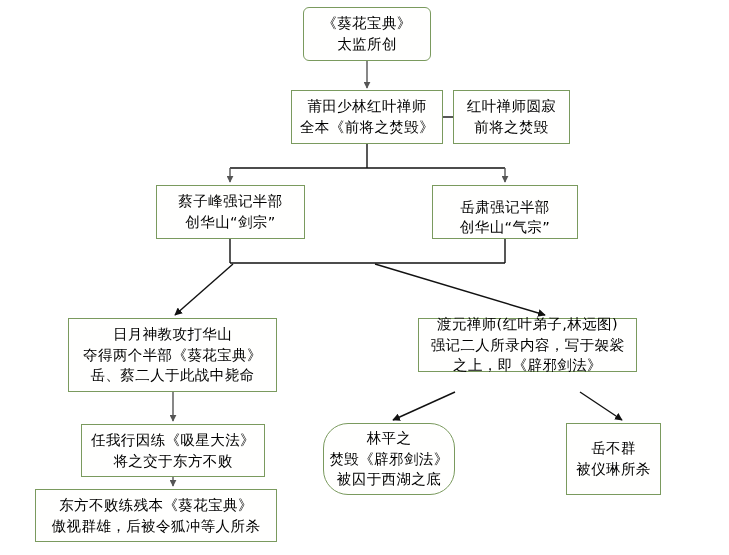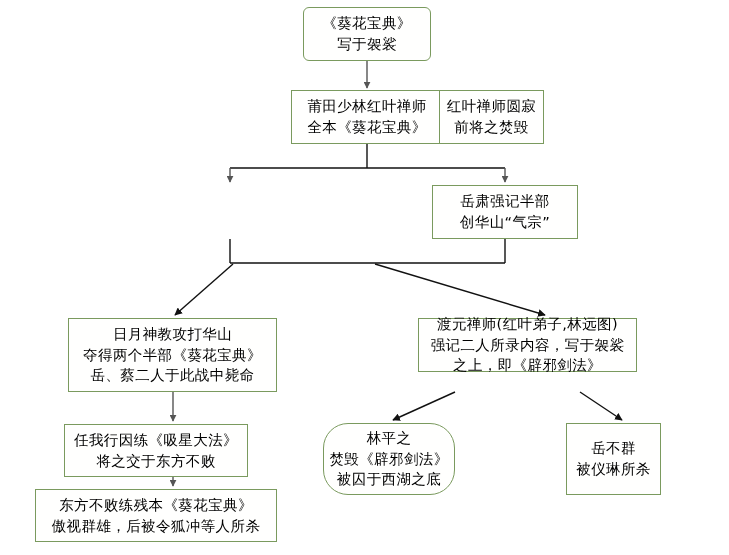--- a/index.html
+++ b/index.html
@@ -82,52 +82,56 @@
 
     <path d="M 173 477 L 173 486" stroke="#555555" stroke-width="1.4" fill="none" marker-end="url(#arrowGray)"></path>
 
     <path d="M 455 392 L 393 420" stroke="#111111" stroke-width="1.4" fill="none" marker-end="url(#arrowBlack)"></path>
 
     <path d="M 580 392 L 622 420" stroke="#111111" stroke-width="1.4" fill="none" marker-end="url(#arrowBlack)"></path>
   </svg>
 
   <div class="node" id="n1" style="left: 303px; top: 7px; width: 128px; height: 54px; border-color: rgb(122, 154, 94); border-radius: 6px;">
     <span class="line">《葵花宝典》</span>
-    <span class="line">写于袈裟</span>
+    <span class="line">太监所创</span>
   </div>
 
   <div class="node" id="n2" style="left: 291px; top: 90px; width: 152px; height: 54px; border-color: rgb(122, 154, 94);">
     <span class="line">莆田少林红叶禅师</span>
-    <span class="line">全本《葵花宝典》</span>
+    <span class="line">全本《前将之焚毁》</span>
   </div>
 
-  <div class="node" id="n3" style="left: 439px; top: 90px; width: 105px; height: 54px; border-color: rgb(122, 154, 94);">
+  <div class="node" id="n3" style="left: 453px; top: 90px; width: 117px; height: 54px; border-color: rgb(122, 154, 94);">
     <span class="line">红叶禅师圆寂</span>
     <span class="line">前将之焚毁</span>
   </div>
 
+  <div class="node" id="n4" style="left: 156px; top: 185px; width: 149px; height: 54px; border-color: rgb(122, 154, 94);">
+    <span class="line">蔡子峰强记半部</span>
+    <span class="line">创华山“剑宗”</span>
+  </div>
 
-  <div class="node" id="n5" style="left: 432px; top: 185px; width: 146px; height: 54px; border-color: rgb(122, 154, 94);">
+  <div class="node" id="n5" style="left: 432px; top: 185px; width: 146px; height: 54px; border-color: rgb(122, 154, 94); justify-content: flex-end;">
     <span class="line">岳肃强记半部</span>
     <span class="line">创华山“气宗”</span>
   </div>
 
   <div class="node" id="n6" style="left: 68px; top: 318px; width: 209px; height: 74px; border-color: rgb(122, 154, 94);">
     <span class="line">日月神教攻打华山</span>
     <span class="line">夺得两个半部《葵花宝典》</span>
     <span class="line">岳、蔡二人于此战中毙命</span>
   </div>
 
   <div class="node" id="n7" style="left: 418px; top: 318px; width: 219px; height: 54px; border-color: rgb(122, 154, 94);">
     <span class="line">渡元禅师(红叶弟子,林远图)</span>
     <span class="line">强记二人所录内容，写于袈裟</span>
     <span class="line">之上，即《辟邪剑法》</span>
   </div>
 
-  <div class="node" id="n8" style="left: 64px; top: 424px; width: 184px; height: 53px; border-color: rgb(122, 154, 94); text-align: right;">
+  <div class="node" id="n8" style="left: 81px; top: 424px; width: 184px; height: 53px; border-color: rgb(122, 154, 94); text-align: right;">
     <span class="line">任我行因练《吸星大法》</span>
     <span class="line">将之交于东方不败</span>
   </div>
 
   <div class="node" id="n9" style="left: 35px; top: 489px; width: 242px; height: 53px; border-color: rgb(122, 154, 94);">
     <span class="line">东方不败练残本《葵花宝典》</span>
     <span class="line">傲视群雄，后被令狐冲等人所杀</span>
   </div>
 
   <div class="node" id="n10" style="left: 323px; top: 423px; width: 132px; height: 72px; border-color: rgb(122, 154, 94); border-radius: 25px;">

